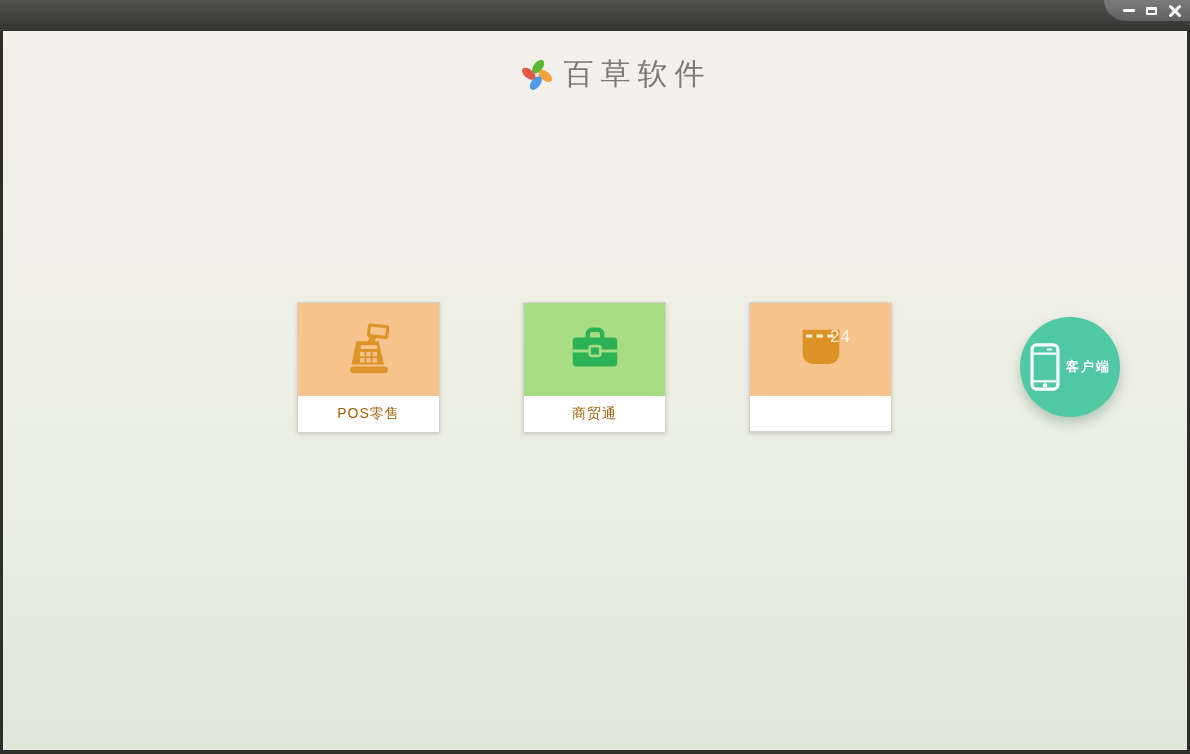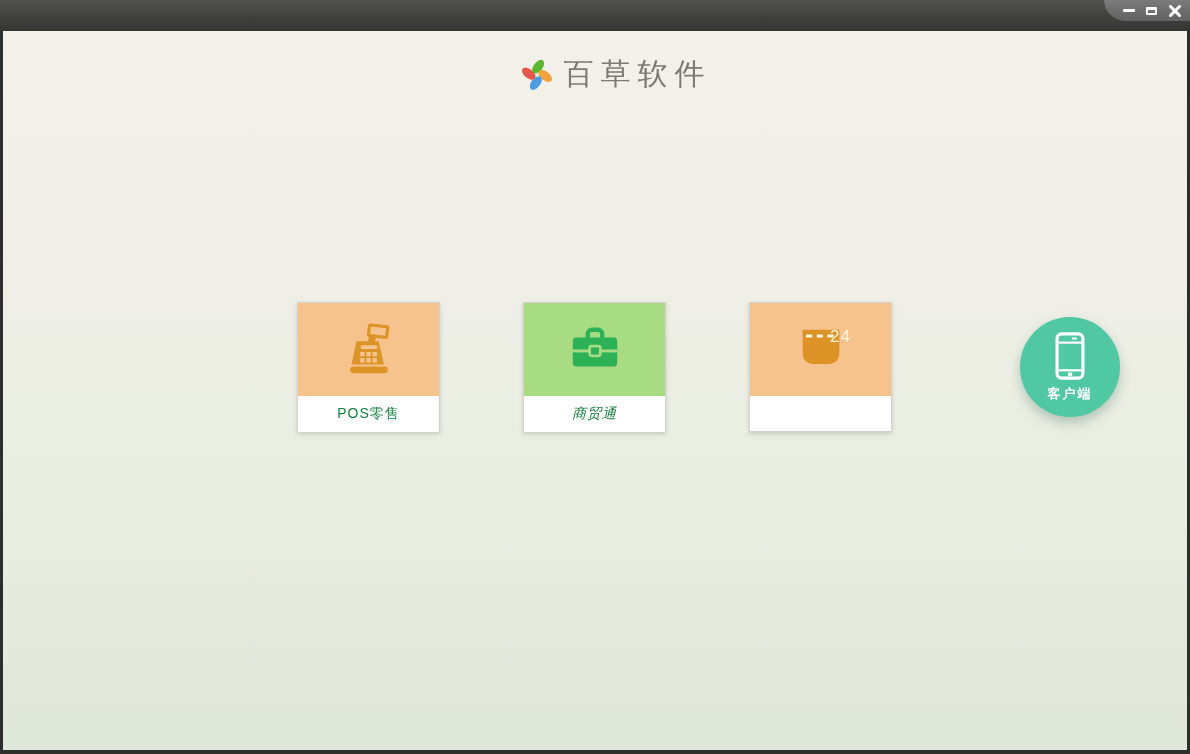--- a/index.html
+++ b/index.html
@@ -93,39 +93,39 @@
     top: 271px;
     width: 143px;
     height: 130px;
     background: #ffffff;
     border: 1px solid #d4d2ca;
     box-sizing: border-box;
     box-shadow: 0 2px 4px rgba(110, 110, 95, 0.28);
     cursor: pointer;
   }
   .card-pos  { left: 294px; }
-  .card-trade{ left: 520px; font-style: italic; }
+  .card-trade{ left: 520px; }
   .card-lean { left: 746px; }
   .tile {
     position: relative;
     width: 100%;
     height: 93px;
     display: flex;
     align-items: center;
     justify-content: center;
   }
   .tile-orange { background: #f6c38d; }
   .tile-green  { background: #a7dc82; }
   .card-label {
     height: 36px;
     display: flex;
     align-items: center;
     justify-content: center;
     font-size: 14px;
-    color: #15803d;
+    color: #a16207;
     letter-spacing: 1px;
     background: #ffffff;
   }
   .calendar-day {
     position: absolute;
     top: 24px;
     left: 0;
     width: 100%;
     text-align: center;
     font-size: 17px;
@@ -137,21 +137,21 @@
   .client-btn {
     position: absolute;
     top: 286px;
     left: 1017px;
     width: 100px;
     height: 100px;
     border-radius: 50%;
     background: #4fc8a3;
     box-shadow: 0 6px 12px rgba(70, 120, 100, 0.35);
     display: flex;
-    flex-direction: column;
+    flex-direction: row;
     align-items: center;
     justify-content: center;
     gap: 5px;
     cursor: pointer;
   }
   .client-label {
     font-size: 13px;
     font-weight: bold;
     color: #ffffff;
     letter-spacing: 2px;

